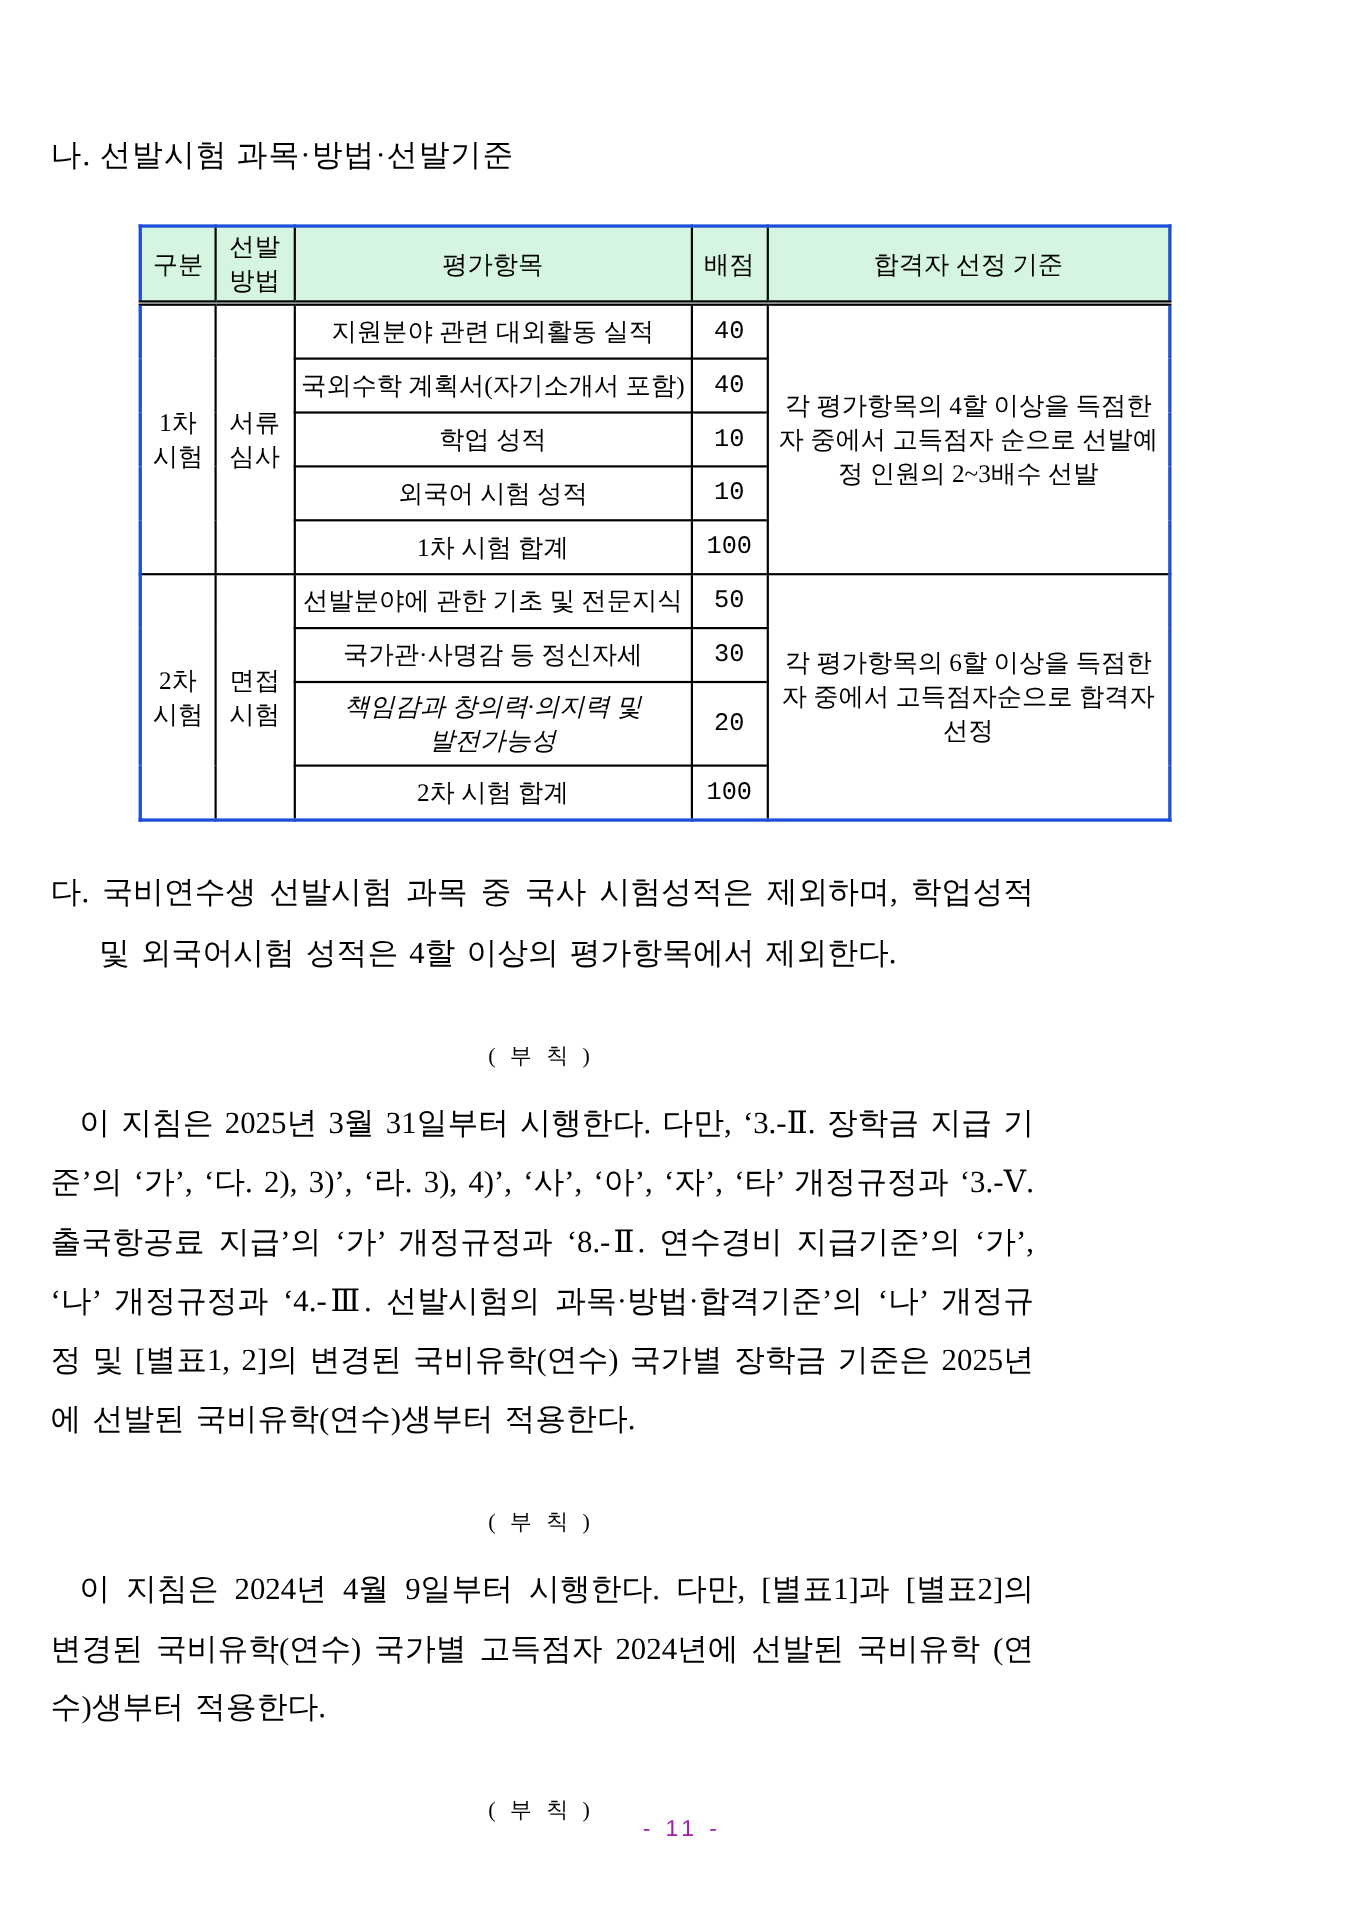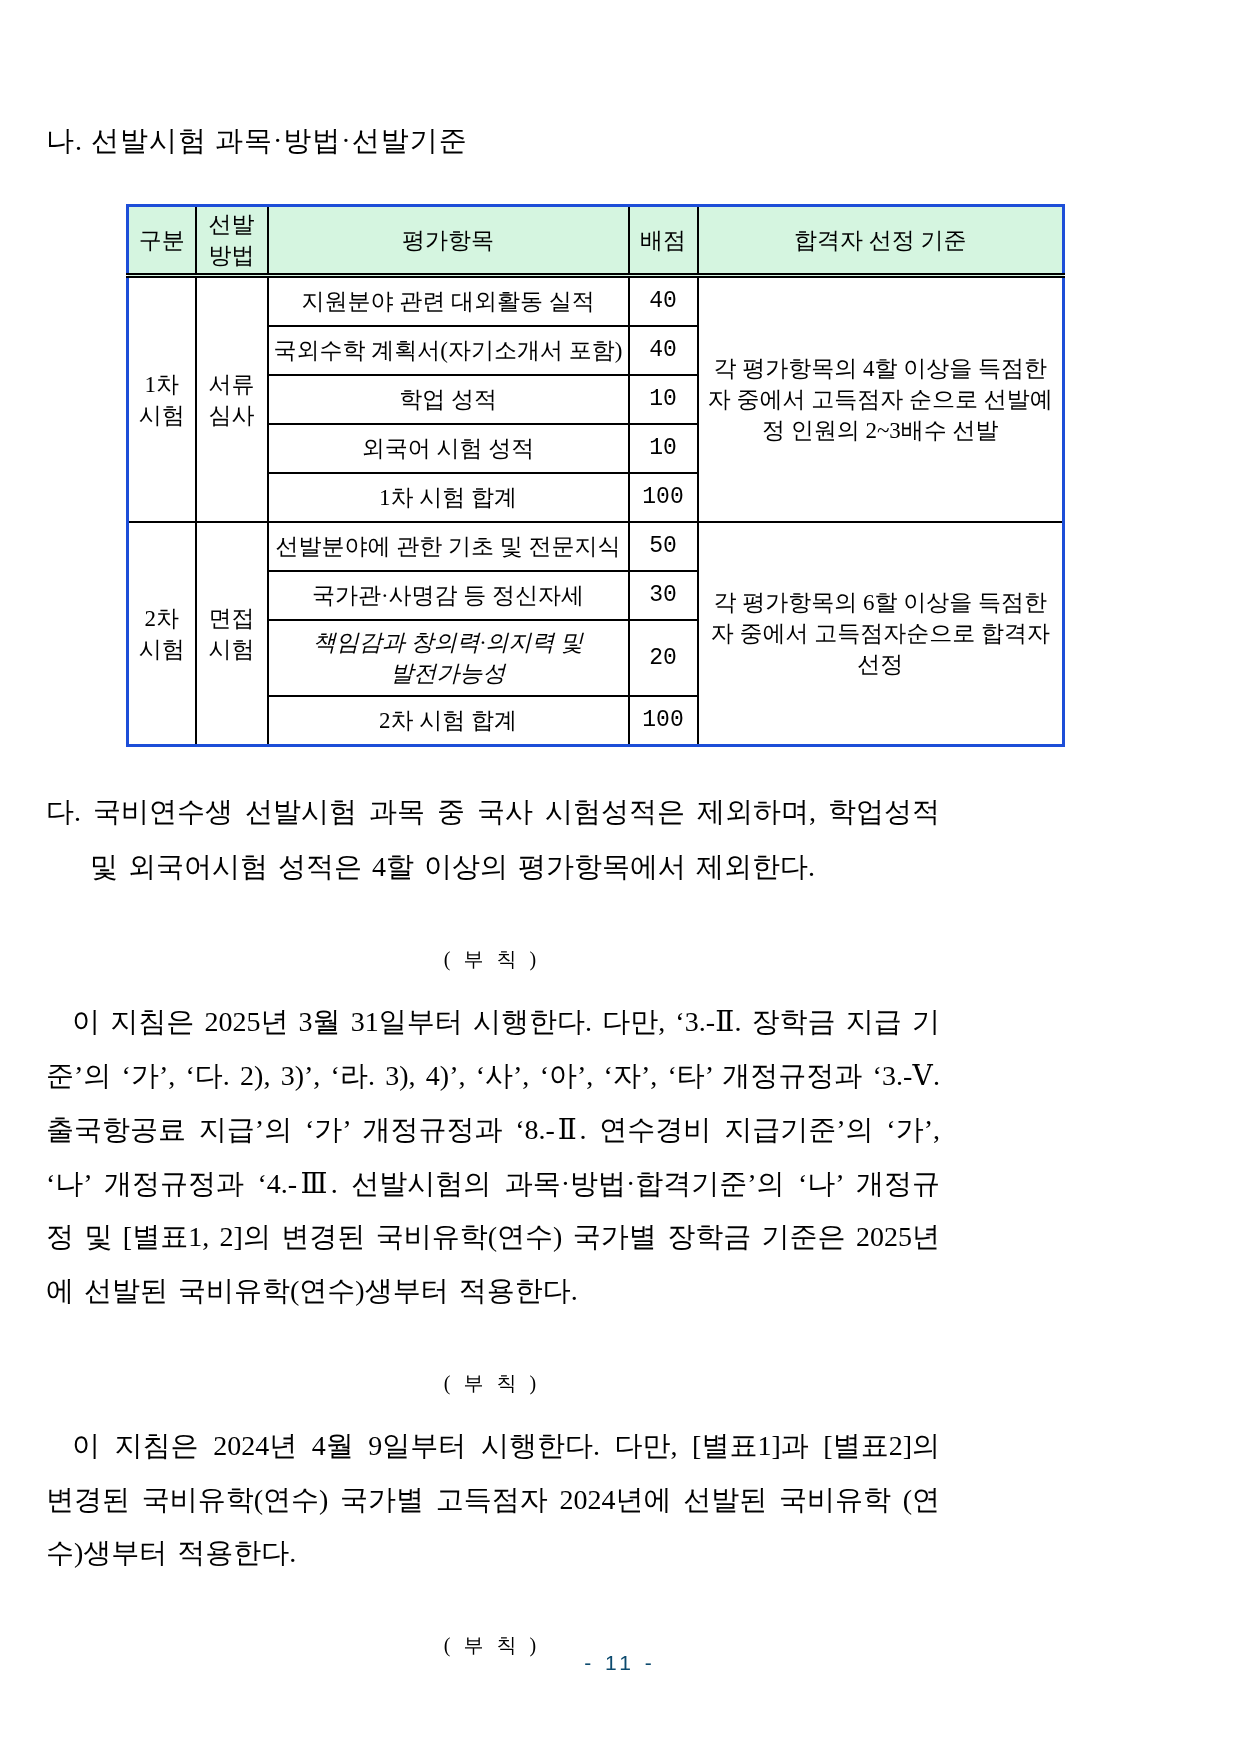--- a/index.html
+++ b/index.html
@@ -45,21 +45,21 @@
   .buchik-heading{
     text-align:center;font-size:20px;letter-spacing:4px;
     margin:52px 0 22px 0;font-weight:normal;
   }
   .buchik-body{
     font-size:28px;line-height:1.92;margin:0 0 0 2px;text-align:justify;
     text-indent:26px;word-spacing:3px;
   }
   .page-number{
     position:absolute;left:0;right:0;bottom:78px;text-align:center;
-    font-size:21px;color:#0c4a6e;letter-spacing:4px;
+    font-size:21px;color:#a21caf;letter-spacing:4px;
     font-family:"Liberation Sans","DejaVu Sans",sans-serif;
   }
 </style>
 </head>
 <body>
 
 <div class="page">
   <div class="content">
 
     <p class="heading">나. 선발시험 과목·방법·선발기준</p>

